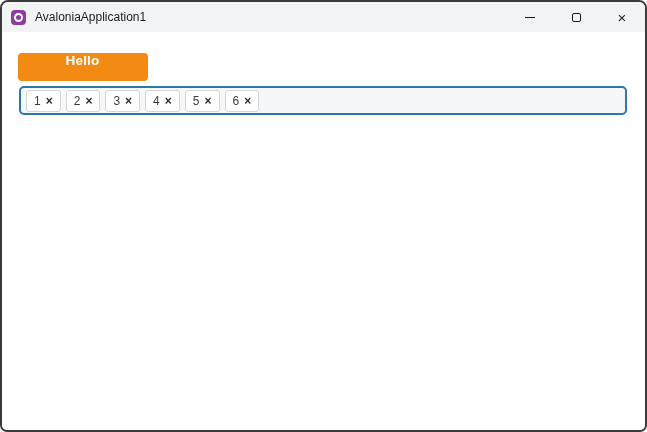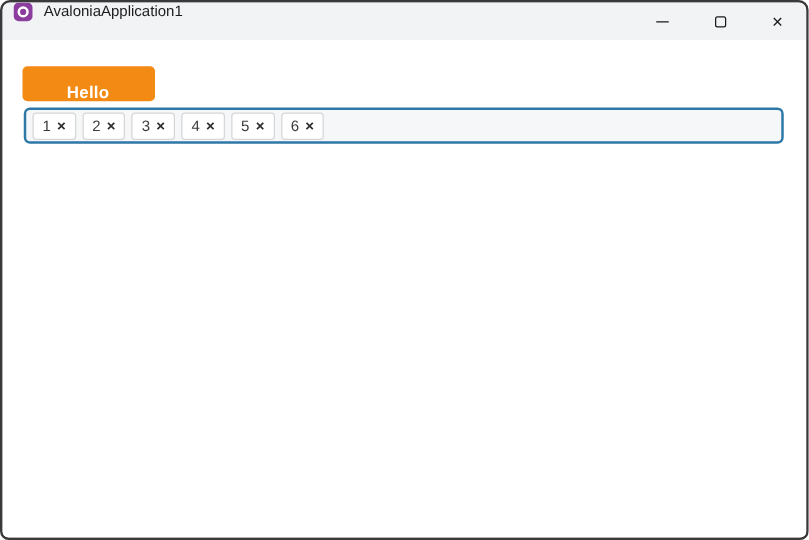--- a/index.html
+++ b/index.html
@@ -17,21 +17,21 @@
     border: 2px solid #3a3a3a;
     border-radius: 8px 8px 7px 7px;
     overflow: hidden;
   }
 
   
   .titlebar {
     position: absolute; top: 0; left: 0; right: 0;
     height: 30px;
     background: #f2f3f5;
-    display: flex; align-items: flex-start;
+    display: flex; align-items: center;
   }
   .app-icon {
     width: 15px; height: 15px;
     margin-left: 9px;
     border-radius: 4px;
     background: #8b3e9d;
     position: relative;
     flex: 0 0 auto;
   }
   .app-icon .ring {
@@ -72,24 +72,24 @@
 
   
   .client-area {
     position: absolute; top: 30px; left: 0; right: 0; bottom: 0;
     background: #ffffff;
   }
 
   
   .tab-strip {
     position: absolute; left: 16px; top: 21px;
-    width: 106px; height: 28px;
+    width: 130px; height: 28px;
     background: #f28a14;
     border-radius: 4px;
-    display: flex; align-items: flex-end;
+    display: flex; align-items: flex-start;
     overflow: hidden;
   }
   .tab-item {
     flex: 1 1 50%;
     display: flex; align-items: center; justify-content: center;
     color: #ffffff;
     font-weight: bold;
     font-size: 13.5px;
     background: transparent; border: none; cursor: default;
     letter-spacing: 0.2px;

